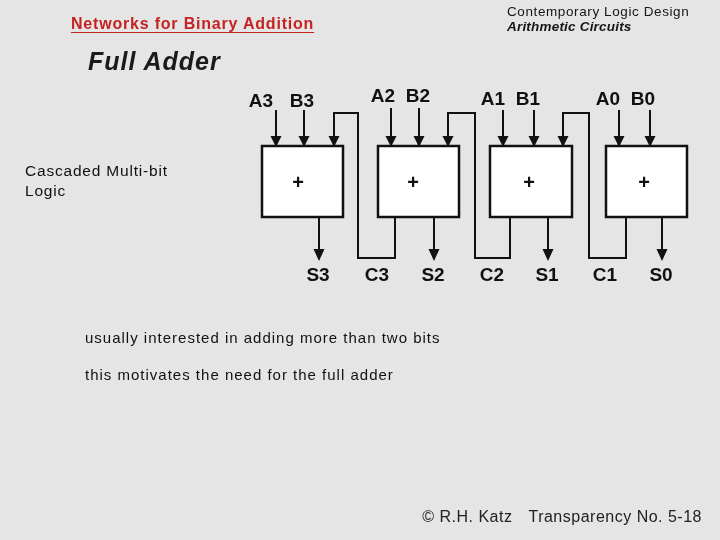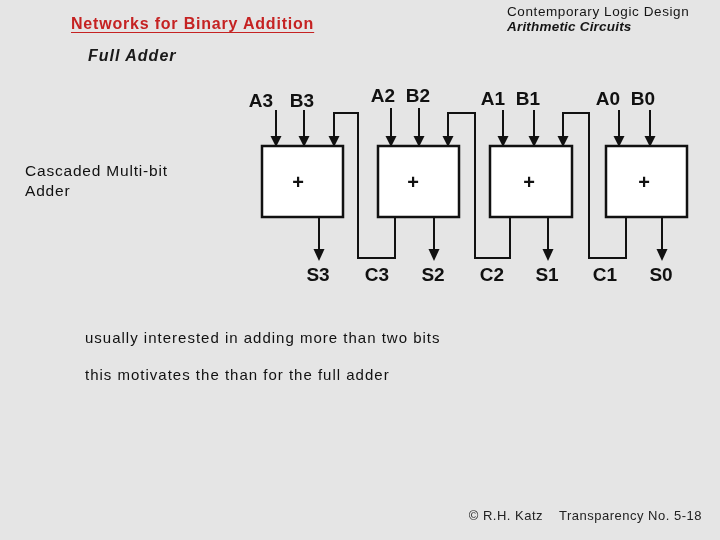--- a/index.html
+++ b/index.html
@@ -19,37 +19,37 @@
   }
   .course {
     position: absolute; left: 507px; top: 4px;
     font-size: 13.5px; line-height: 15px; letter-spacing: 0.6px;
     color: #151515; white-space: nowrap;
   }
   .course .section { font-style: italic; font-weight: bold; letter-spacing: 0.2px; }
 
   .subtitle {
     position: absolute; left: 88px; top: 47px;
-    font-size: 16px; font-style: italic; font-weight: 600;
+    font-size: 25px; font-style: italic; font-weight: 600;
     letter-spacing: 1px; color: #1a1a1a;
   }
 
   .caption {
     position: absolute; left: 25px; top: 161px; width: 190px;
     font-size: 15.5px; line-height: 20px;
     letter-spacing: 0.8px; color: #111;
   }
 
   .note { position: absolute; left: 85px; font-size: 15px; letter-spacing: 1px; color: #111; white-space: nowrap; }
   .note-1 { top: 329px; }
   .note-2 { top: 366px; }
 
   .footer {
     position: absolute; top: 508px; right: 18px;
-    font-size: 13px; letter-spacing: 0.5px; color: #222; white-space: nowrap;
+    font-size: 16px; letter-spacing: 0.5px; color: #222; white-space: nowrap;
   }
   .footer .transparency { margin-left: 16px; }
 
   svg.diagram { position: absolute; left: 0; top: 0; }
   svg.diagram text {
     font-family: "Liberation Sans", sans-serif;
     font-weight: bold; font-size: 19px; fill: #111;
     text-anchor: middle;
   }
   svg.diagram text.plus { font-size: 20px; }
@@ -66,21 +66,21 @@
 
   <div class="course">
     <div>Contemporary Logic Design</div>
     <div class="section">Arithmetic Circuits</div>
   </div>
 
   <div class="subtitle">Full Adder</div>
 
   <div class="caption">
     <div>Cascaded Multi-bit</div>
-    <div>Adder</div>
+    <div>Logic</div>
   </div>
 
   <svg class="diagram" width="720" height="300" viewBox="0 0 720 300">
 
     <g>
       <polyline class="wire" points="334,136 334,113 358,113 358,258 395,258 395,216"></polyline>
       <polygon class="head" points="328.5,136 339.5,136 334,147"></polygon>
       <text x="377" y="281">C3</text>
     </g>
     <g>
@@ -169,19 +169,19 @@
       <text class="plus" x="644" y="189">+</text>
       <g>
         <line class="wire" x1="662" y1="217" x2="662" y2="250"></line>
         <polygon class="head" points="656.5,249 667.5,249 662,261"></polygon>
       </g>
       <text x="661" y="281">S0</text>
     </g>
   </svg>
 
   <div class="note note-1">usually interested in adding more than two bits</div>
-  <div class="note note-2">this motivates the than for the full adder</div>
+  <div class="note note-2">this motivates the need for the full adder</div>
 
   <div class="footer">
     <span>© R.H. Katz</span><span class="transparency">Transparency No. 5-18</span>
   </div>
 
 </div>
 
 </body></html>

